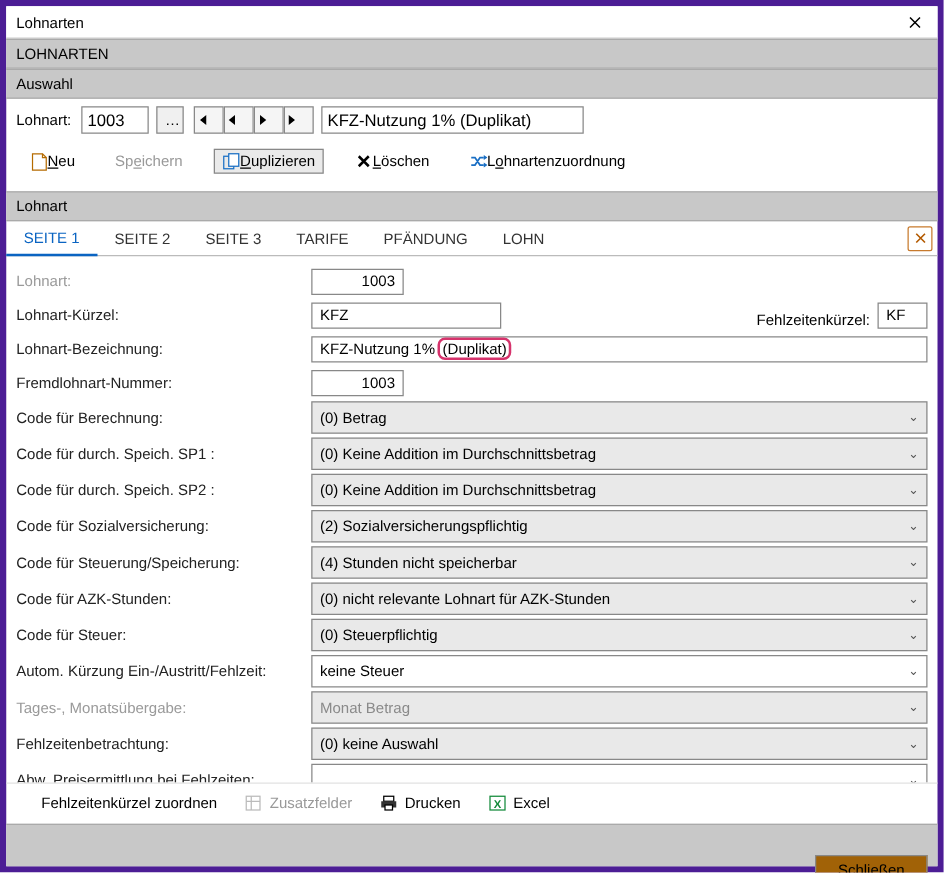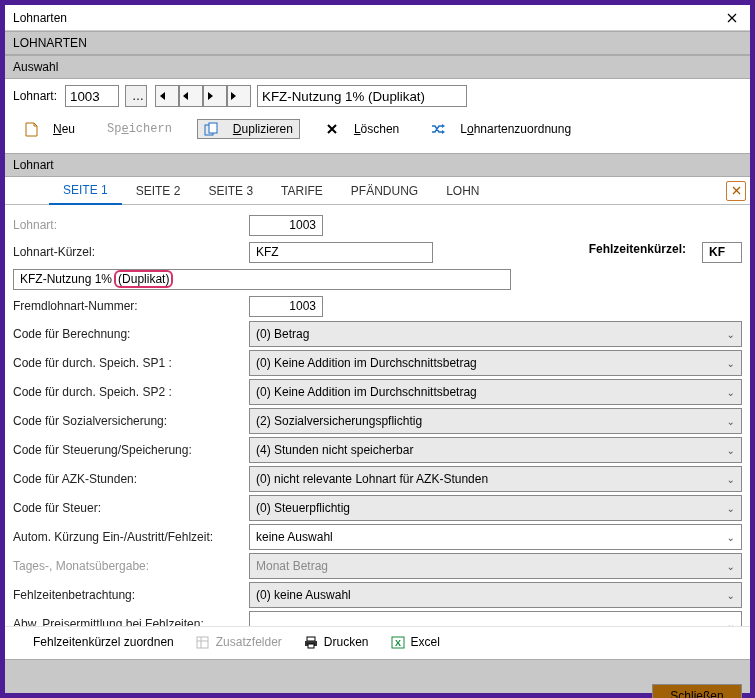--- a/index.html
+++ b/index.html
@@ -69,43 +69,42 @@
   }
   .row-nav input.desc {
     flex: 0 0 210px; height: 22px; border: 1px solid #888; padding: 0 4px; margin-left: 0;
   }
 
   .toolbar {
     display: flex; align-items: center; gap: 18px;
     padding: 2px 4px;
   }
   .toolbar .tbtn {
-    display: inline-flex; align-items: flex-start; gap: 15px;
+    display: inline-flex; align-items: flex-start; gap: 0;
     padding: 2px 6px; border: 1px solid transparent;
   }
   .toolbar .tbtn.active { border: 1px solid #888; background: #eaeaea; }
-  .toolbar .tbtn.disabled { color: #999; font-family: Liberation Mono, monospace; }
+  .toolbar .tbtn.disabled { color: #999; }
   .toolbar .tbtn .underline { text-decoration: underline; text-underline-offset: 1px; }
   .ic { display:inline-flex; width:14px; height:14px; align-items:center; justify-content:center; }
 
   .tabs {
     display: flex; align-items: center; height: 30px;
     border-bottom: 1px solid #bbb; padding: 0 4px 0 0;
     position: relative;
   }
   .tab-label {
     padding: 6px 14px 6px 14px;
     font-size: 12px;
     color: #333;
   }
   .tab-label.active {
     color: #0a64c2;
     border-bottom: 2px solid #0a64c2;
     margin-bottom: -1px;
-    margin-left: 44px;
   }
   .tab-close {
     margin-left: auto;
     width: 20px; height: 20px; border: 1px solid #c77a2d;
     display:flex; align-items:center; justify-content:center;
     border-radius: 2px;
     font-size: 11px; color:#b35a00;
   }
 
   .form-area {
@@ -124,30 +123,30 @@
     padding-right: 6px;
     color: #222;
   }
   .form-row .flabel.disabled { color: #9a9a9a; }
   .form-row .ctrl { flex: 1 1 auto; display:flex; align-items:center; gap:10px; }
   input.txt {
     height: 21px; border: 1px solid #888; padding: 0 6px; font: inherit;
     background: #fff;
   }
   input.txt.small { width: 74px; text-align: right; }
-  input.txt.med { width: 184px; }
+  input.txt.med { width: 152px; }
   .sel {
     display: flex; align-items: center; justify-content: space-between;
     height: 26px; border: 1px solid #888; background: #e9e9e9;
     padding: 0 6px; width: 100%;
   }
   .sel.blank { background: #fff; }
   .sel.disabled { color: #8a8a8a; background: #e9e9e9; }
   .sel .chev { font-size: 10px; color: #555; }
-  .right-group { display:flex; align-items:flex-start; gap:16px; margin-left:auto;font-weight:bold; }
+  .right-group { display:flex; align-items:flex-end; gap:6px; margin-left:auto; }
   .hlabel { margin-left: 28px; }
 
   .highlight {
     border: 2px solid #d6336c;
     border-radius: 6px;
     padding: 0 2px;
   }
 
   .bottom-toolbar {
     display:flex; align-items:center; gap: 22px;
@@ -293,20 +292,21 @@
       <div class="ctrl">
         <input class="txt med" value="KFZ" style="">
         <div class="right-group">
           <span class="hlabel">Fehlzeitenkürzel:</span>
           <input class="txt" style="width: 40px;" value="KF">
         </div>
       </div>
     </div>
 
     <div class="form-row">
+      <div class="flabel">Lohnart-Bezeichnung:</div>
       <div class="ctrl">
         <div style="position:relative; width:100%; max-width:498px;">
           <div style="height:21px; border:1px solid #888; display:flex; align-items:center; padding:0 6px; gap:2px;">
             <span>KFZ-Nutzung 1%</span>
             <span class="highlight">(Duplikat)</span>
           </div>
         </div>
       </div>
     </div>
 
@@ -377,21 +377,21 @@
           <div class="sel">
             <span>(0) Steuerpflichtig</span>
             <span class="chev">⌄</span>
           </div>
         </div>
     </div>
     <div class="form-row">
       <div class="flabel">Autom. Kürzung Ein-/Austritt/Fehlzeit:</div>
       <div class="ctrl">
           <div class="sel blank">
-            <span>keine Auswahl</span>
+            <span>keine Steuer</span>
             <span class="chev">⌄</span>
           </div>
         </div>
     </div>
     <div class="form-row">
       <div class="flabel disabled">Tages-, Monatsübergabe:</div>
       <div class="ctrl">
           <div class="sel disabled">
             <span>Monat Betrag</span>
             <span class="chev">⌄</span>

